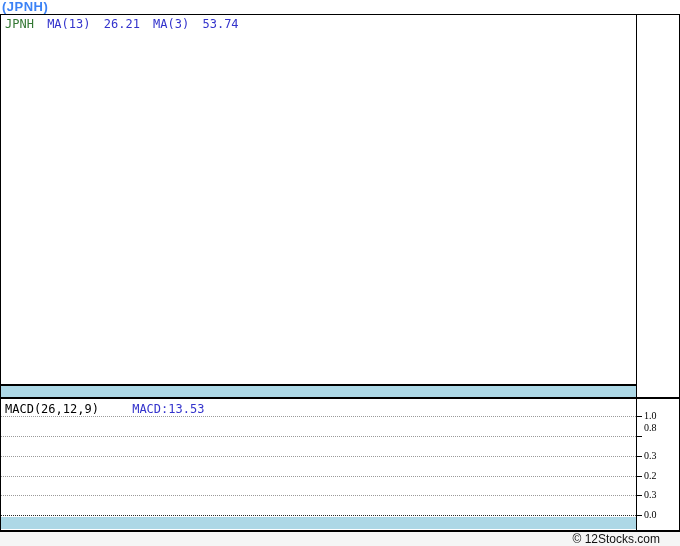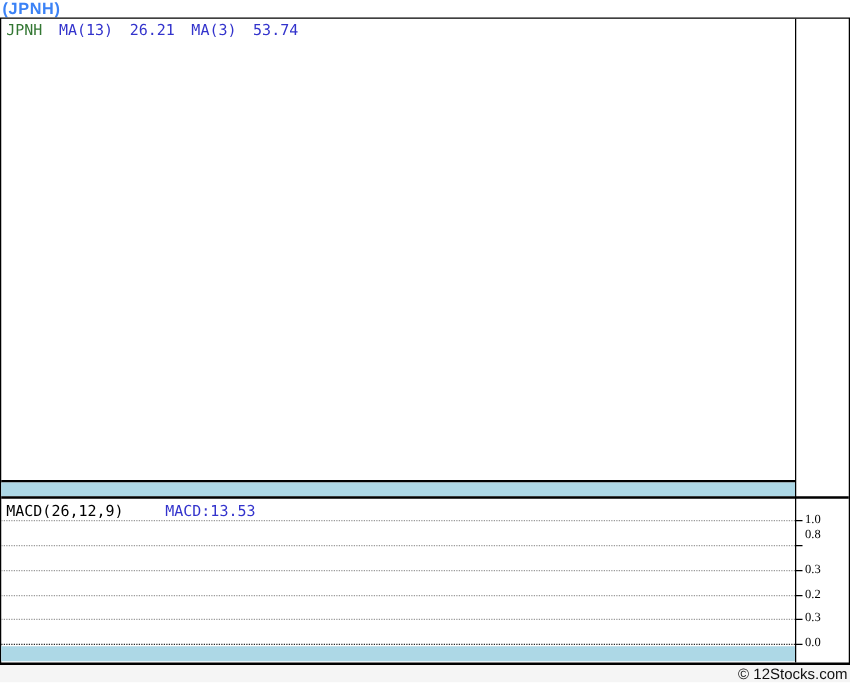--- a/index.html
+++ b/index.html
@@ -67,21 +67,21 @@
     position: absolute; left: 643px; height: 14px;
     font-family: Liberation Serif, serif;
     font-size: 10px; line-height: 14px; color: #000;
   }
 
   .footer {
     position: absolute; top: 532px; left: 0; width: 680px; height: 14px;
     background: #f5f5f5;
     text-align: right;
     font-size: 12px; line-height: 14px; color: #111;
-    box-sizing: border-box; padding-right: 2px;
+    box-sizing: border-box; padding-right: 20px;
   }
 </style>
 </head>
 <body>
 
 <div class="page">
 
   <div class="title">(JPNH)</div>
 
   <div class="frame">

